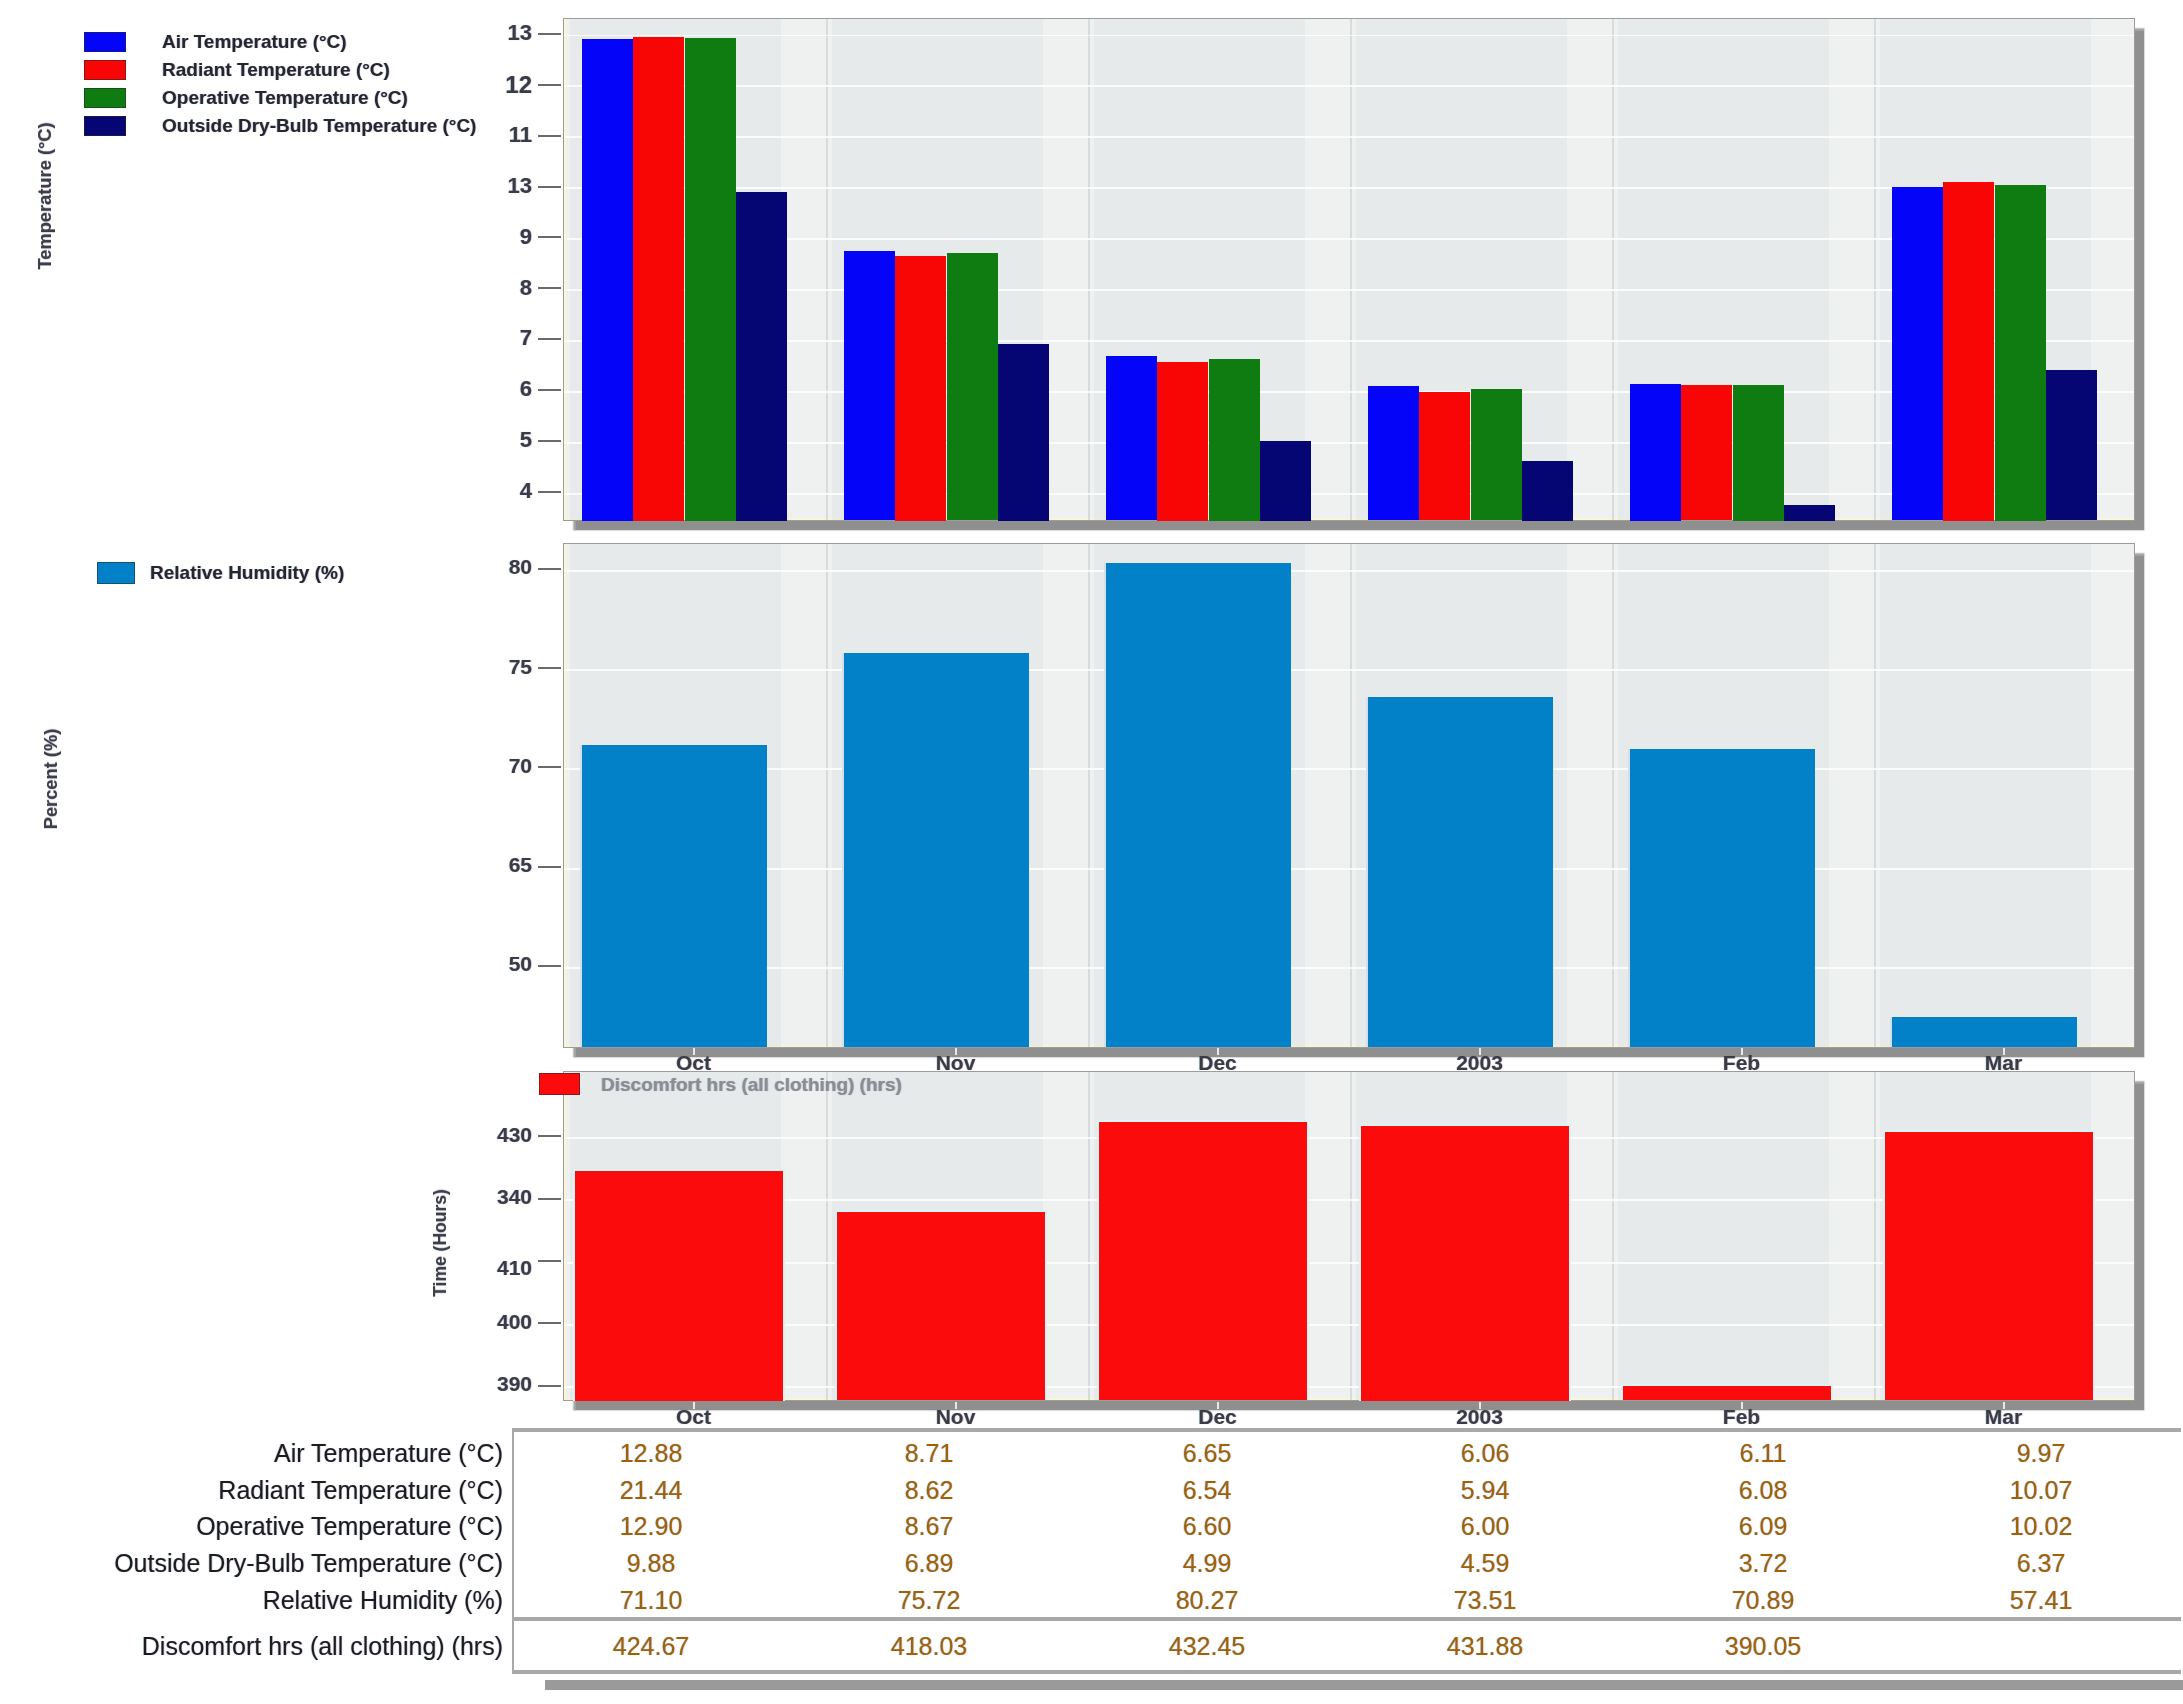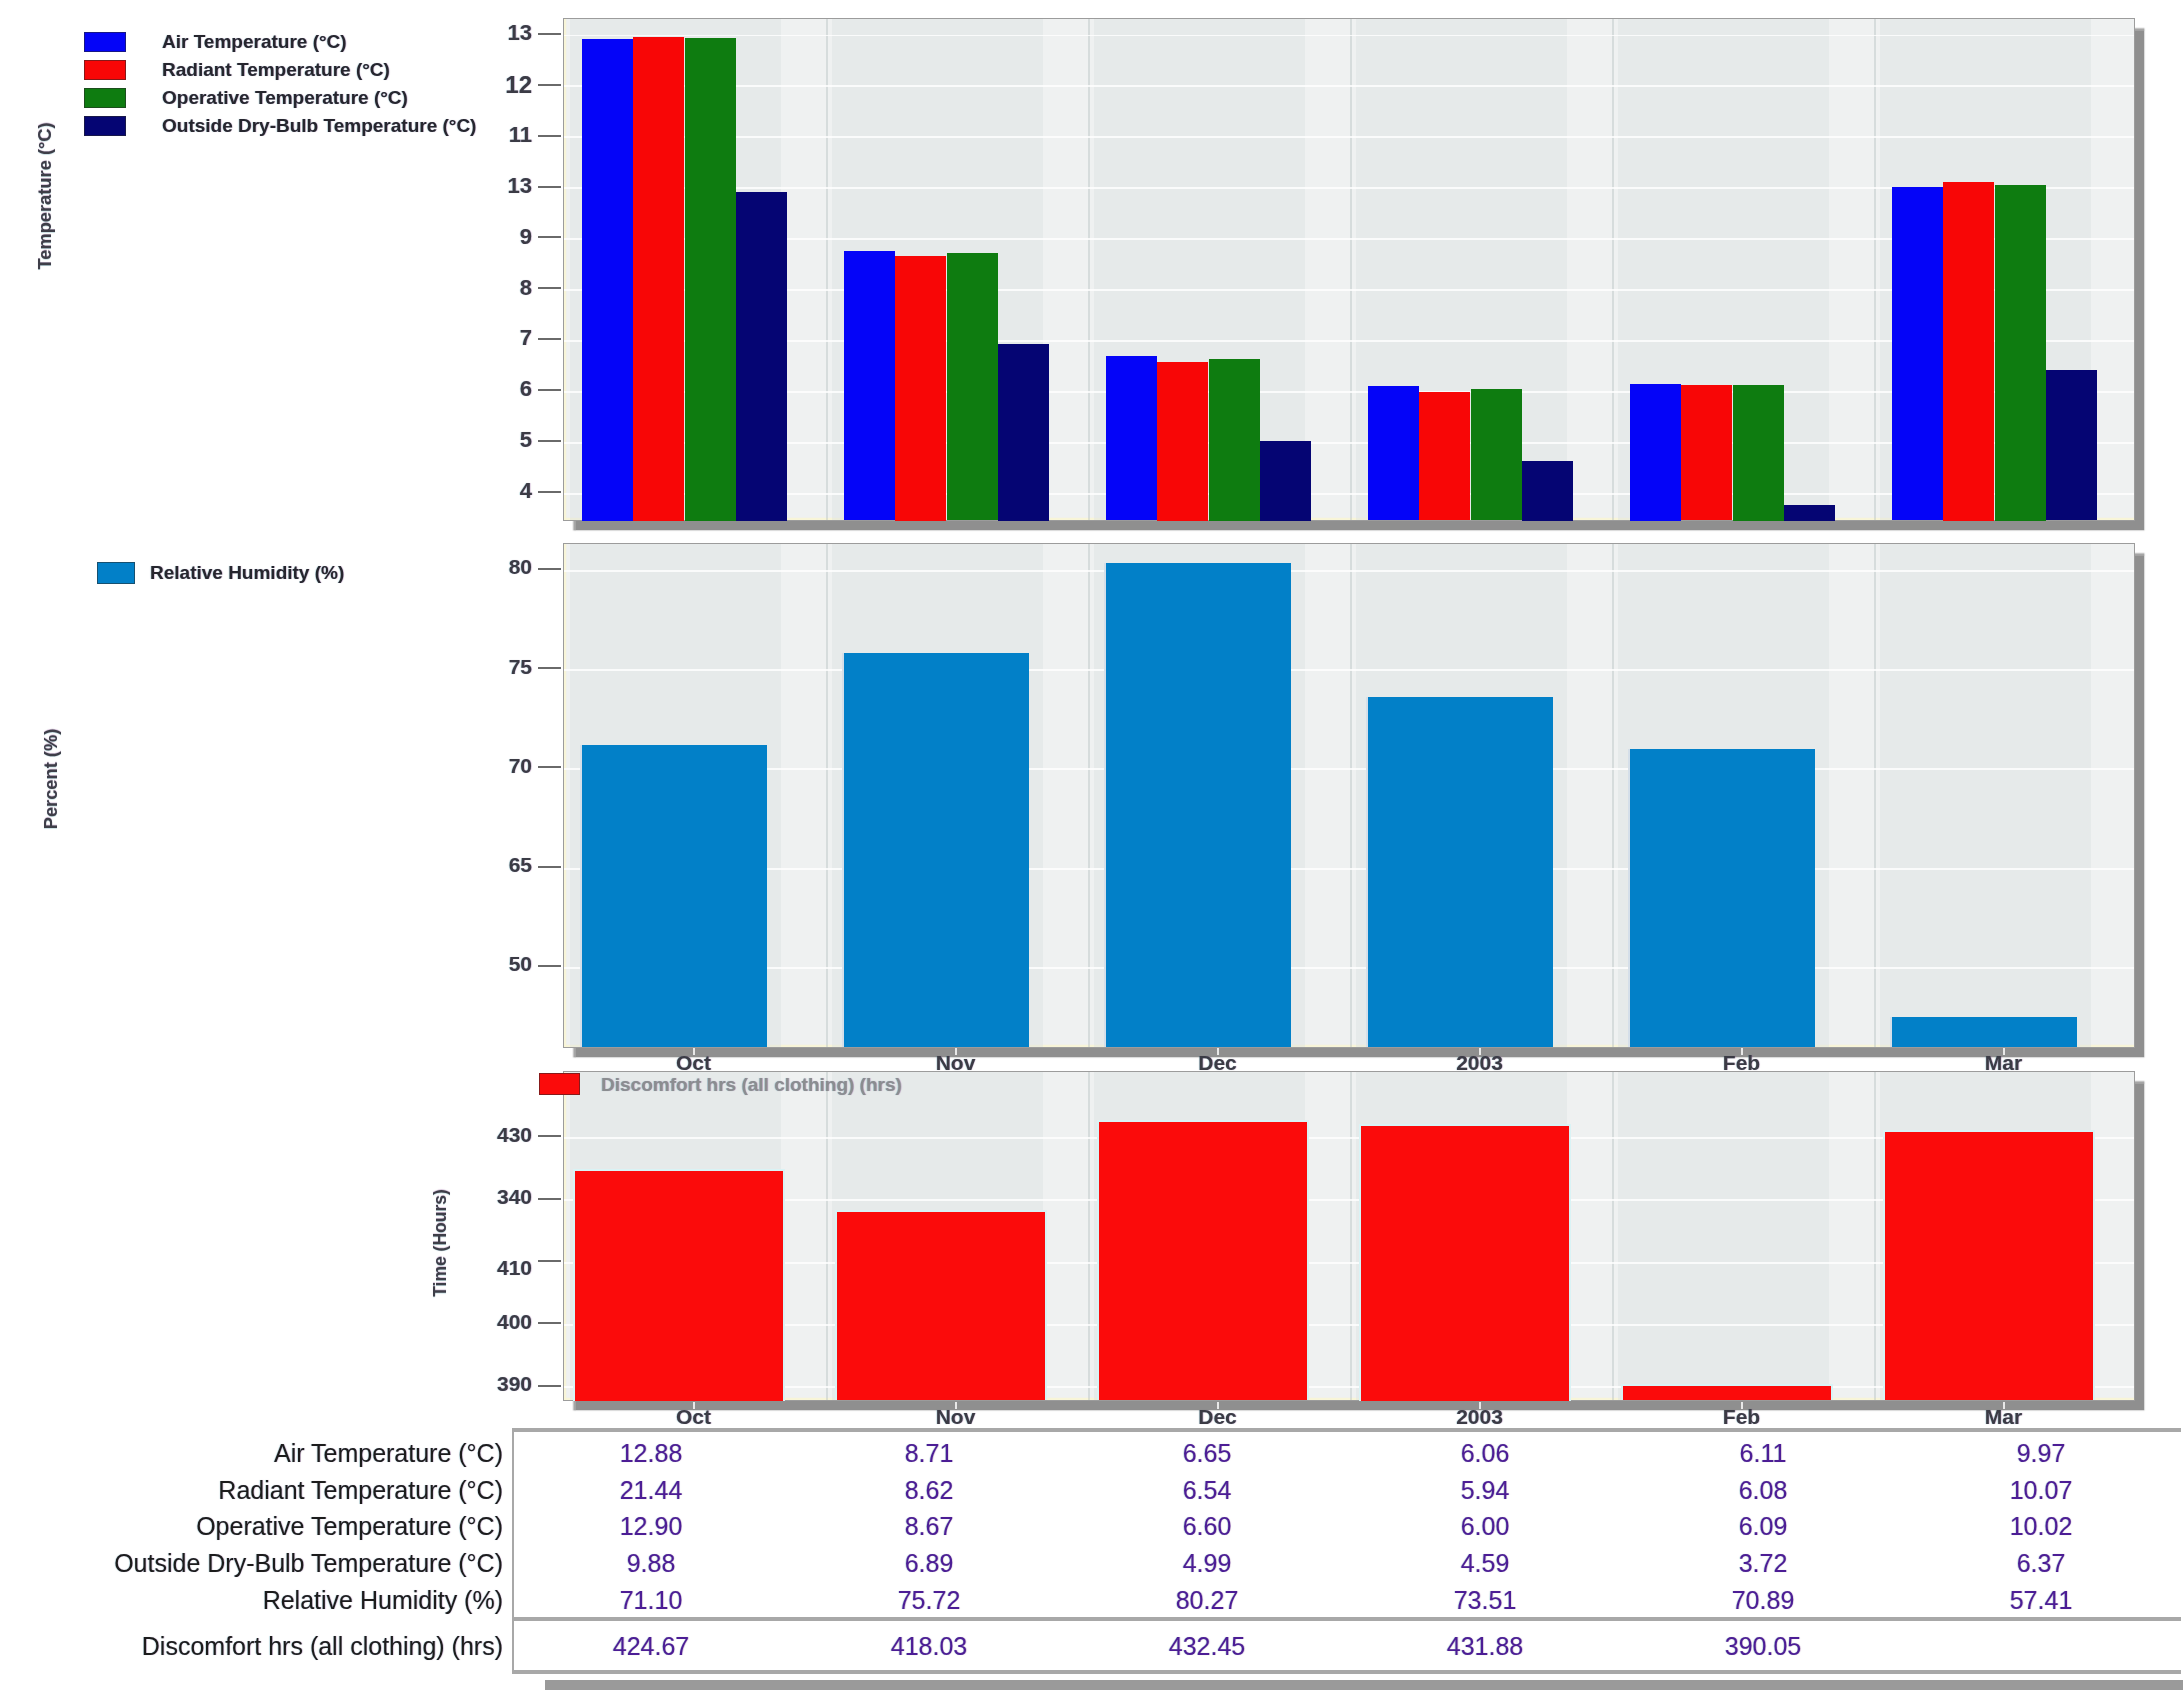--- a/index.html
+++ b/index.html
@@ -20,21 +20,21 @@
   .tick-label{position:absolute;text-align:right;font-weight:bold;color:#3b3b45;}
   .x-label{position:absolute;text-align:center;font-weight:bold;color:#3b3b45;}
   .y-axis-label{position:absolute;white-space:nowrap;color:#3e3e48;font-weight:bold;
     transform:translate(-50%,-50%) rotate(-90deg);}
   .legend-item{position:absolute;}
   .legend-swatch{position:absolute;border:0.7px solid rgba(40,40,40,0.55);box-sizing:border-box;}
   .legend-text{position:absolute;white-space:nowrap;font-weight:bold;color:#26262e;}
   .legend-text.gray{color:#8b8d90;}
   .tbl-line{position:absolute;background:#a8a8a8;}
   .tbl-label{position:absolute;text-align:right;color:#1c1c1c;white-space:nowrap;}
-  .tbl-value{position:absolute;text-align:center;color:#4c1d95;}
+  .tbl-value{position:absolute;text-align:center;color:#a16207;}
 </style>
 </head>
 <body>
 
 <div class="canvas">
   <div id="chart-temperature">
       <div class="y-axis-label soft" style="position: absolute; left: 45px; top: 196px; font-size: 18.3px;">Temperature (°C)</div>
       <div class="plot" style="left: 563px; top: 18.3px; width: 1572px; height: 503px;">
         <div class="band" style="left: 5.8px; width: 211px;"></div>
         <div class="band" style="left: 268px; width: 211px;"></div>

